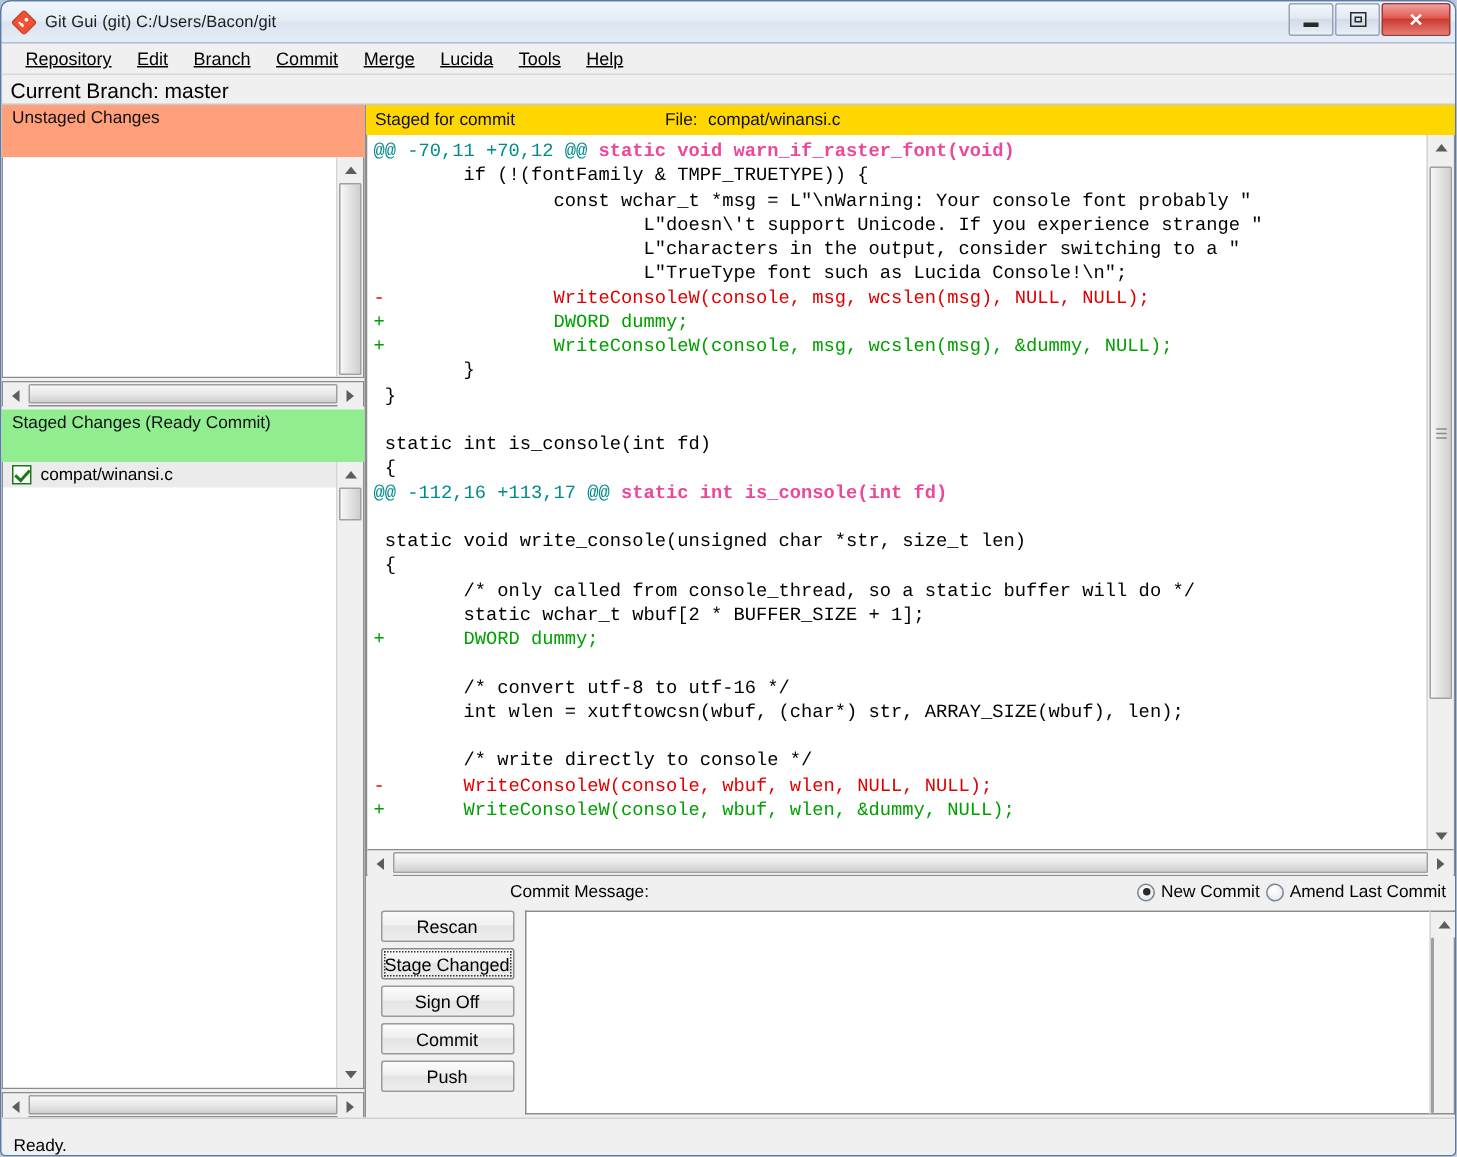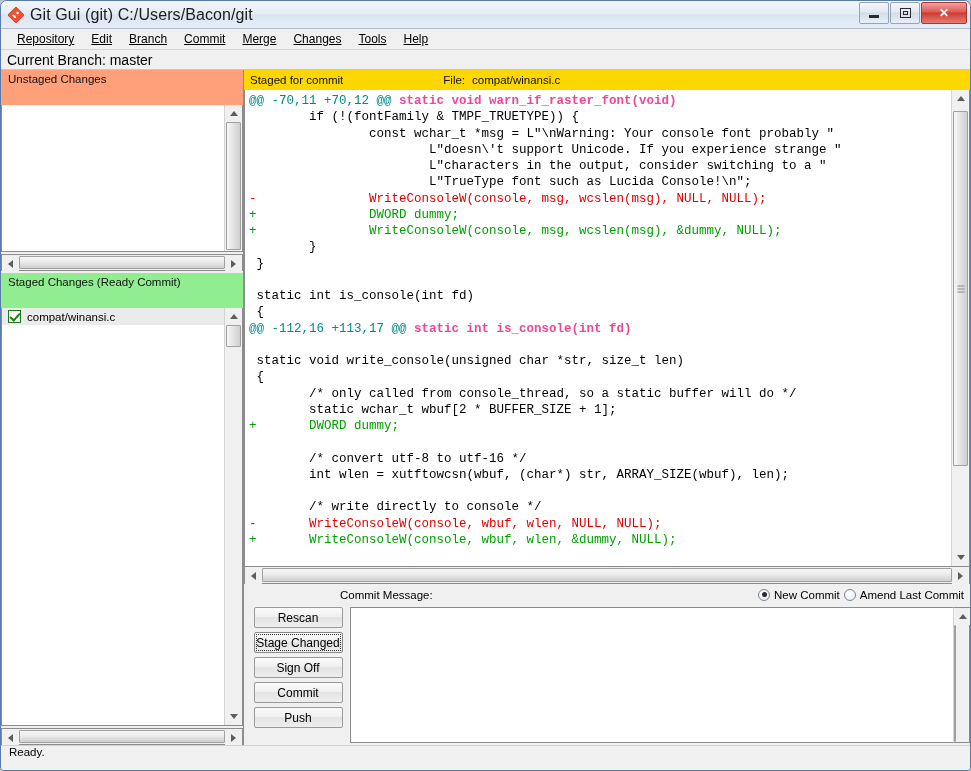--- a/index.html
+++ b/index.html
@@ -34,21 +34,21 @@
     background: linear-gradient(to bottom, #f2f6fb 0%, #e4ecf6 48%, #dae4f0 52%, #e6edf7 100%);
     border-bottom: 1px solid #aebccd;
   }
   .win-icon {
     width: 16px; height: 16px;
     margin-left: 7px; margin-right: 6px;
     position: relative;
     flex: 0 0 16px;
   }
   .title-text {
-    font-size: 16px;
+    font-size: 11px;
     color: #1c1c1c;
     letter-spacing: 0.1px;
     white-space: nowrap;
   }
   .win-controls {
     position: absolute;
     right: 3px;
     top: 1px;
     display: flex;
     gap: 0px;
@@ -382,21 +382,21 @@
     display: flex;
     flex-direction: column;
     background: #f0f0f0;
   }
 
   
   .statusbar {
     height: 24px;
     flex: 0 0 24px;
     display: flex;
-    align-items: flex-start;
+    align-items: flex-end;
     background: #f0f0f0;
     border-top: 1px solid #d2d2d2;
     padding-left: 8px;
   }
   .statusbar span { font-size: 11.5px; color: #000; }
 </style>
 </head>
 <body>
 
 <div class="app-window">
@@ -424,21 +424,21 @@
       </div>
     </div>
   </div>
 
   <div class="menubar">
     <div class="menu-item">Repository</div>
     <div class="menu-item">Edit</div>
     <div class="menu-item">Branch</div>
     <div class="menu-item">Commit</div>
     <div class="menu-item">Merge</div>
-    <div class="menu-item">Changes</div>
+    <div class="menu-item">Lucida</div>
     <div class="menu-item">Tools</div>
     <div class="menu-item">Help</div>
   </div>
 
   <div class="branchbar">
     <span>Current Branch: master</span>
   </div>
 
   <div class="main">
 

